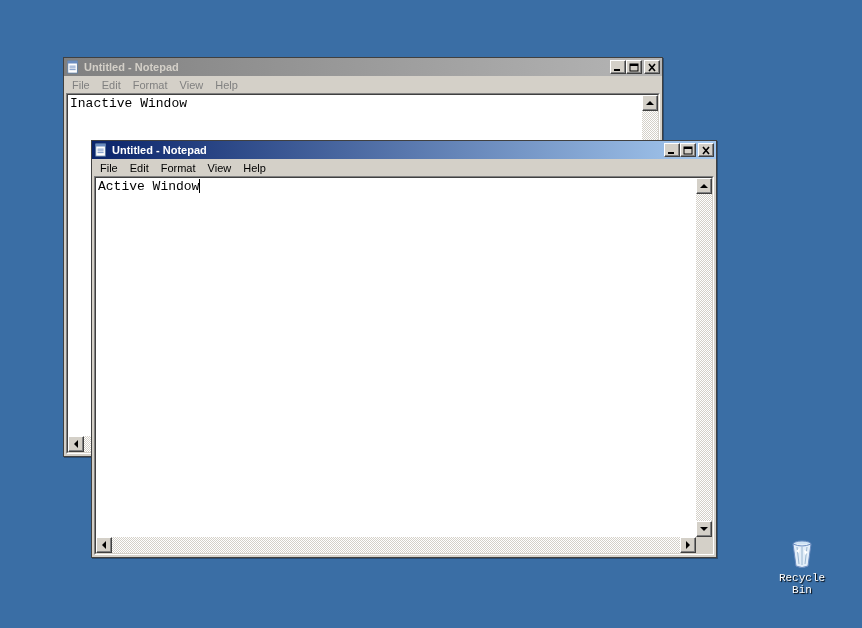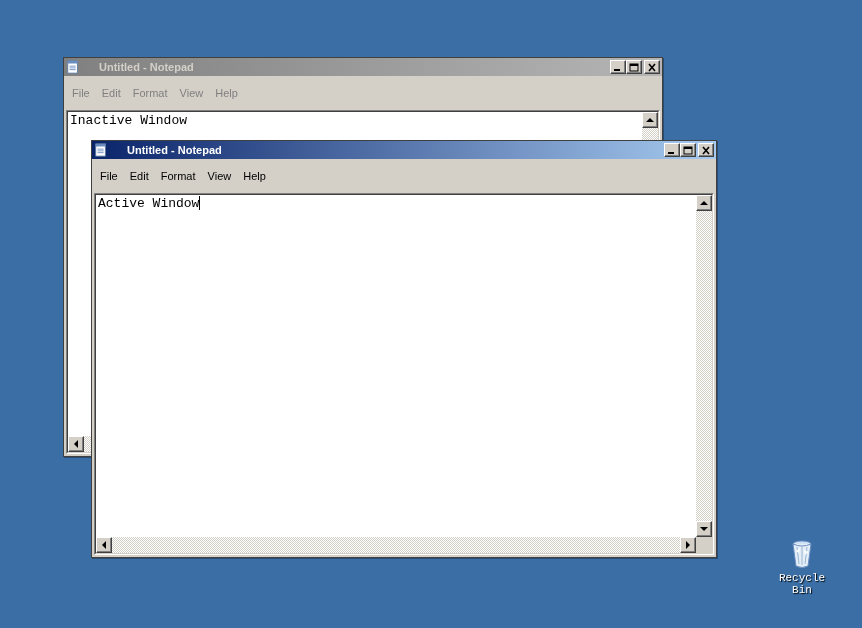--- a/index.html
+++ b/index.html
@@ -22,21 +22,21 @@
     box-shadow: 1px 1px 0 rgba(0,0,0,0.3);
     display: flex;
     flex-direction: column;
   }
 
   .titlebar {
     height: 18px;
     display: flex;
     align-items: center;
     padding: 1px 2px;
-    gap: 18px;
+    gap: 3px;
     color: #fff;
     font-weight: bold;
     font-size: 11px;
   }
   .titlebar.active {
     background: linear-gradient(to right, #0a246a, #a6caf0);
   }
   .titlebar.inactive {
     background: linear-gradient(to right, #808080, #b5b5b5);
     color: #d4d0c8;
@@ -75,21 +75,21 @@
     font-family: "Segoe UI Symbol", sans-serif;
     font-size: 8px;
     color: #000;
     font-weight: bold;
     cursor: default;
   }
   .win-btn.close-btn { margin-left: 2px; }
   .win-btn svg { width: 10px; height: 9px; }
 
   .menubar {
-    height: 34px;
+    height: 17px;
     background: #d4d0c8;
     display: flex;
     align-items: center;
     padding: 0 2px;
     font-size: 11px;
     color: #000;
   }
   .menubar.inactive-menus { color: #808080; }
   .menu-item {
     padding: 2px 6px;

